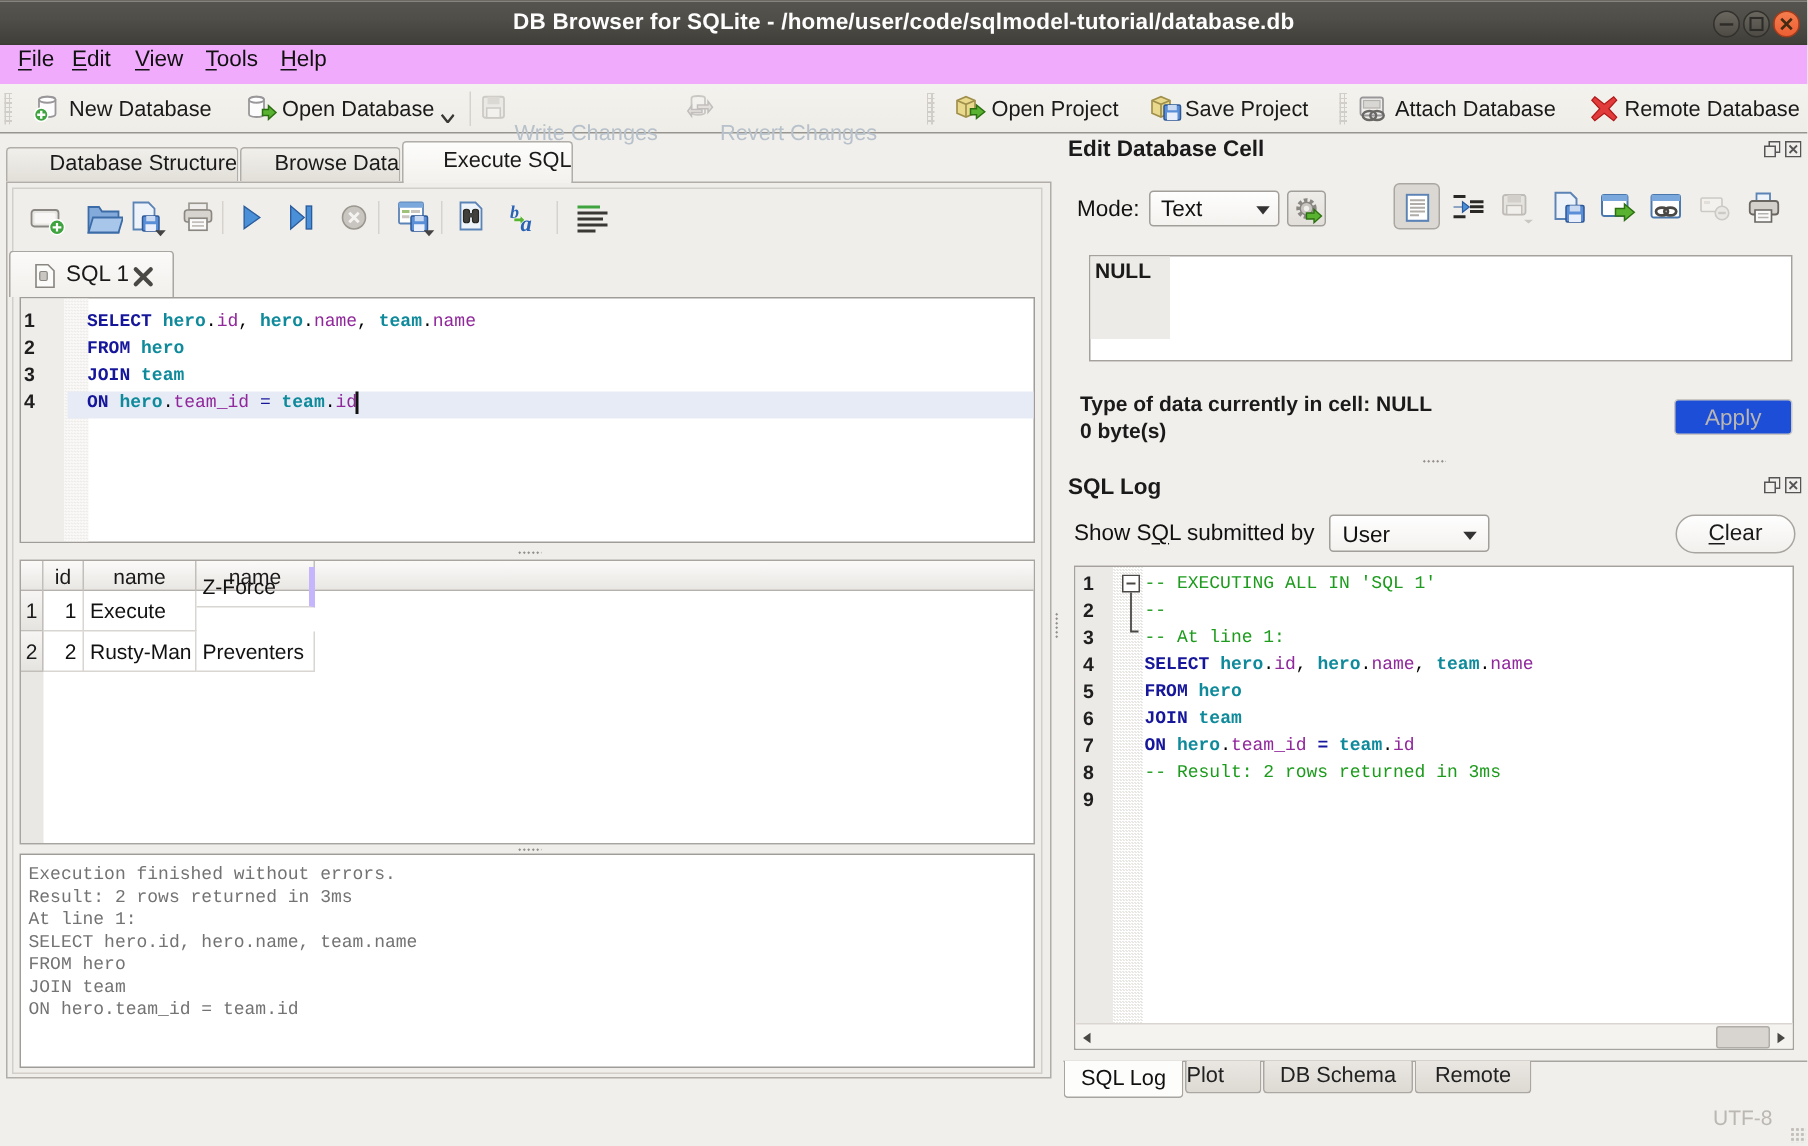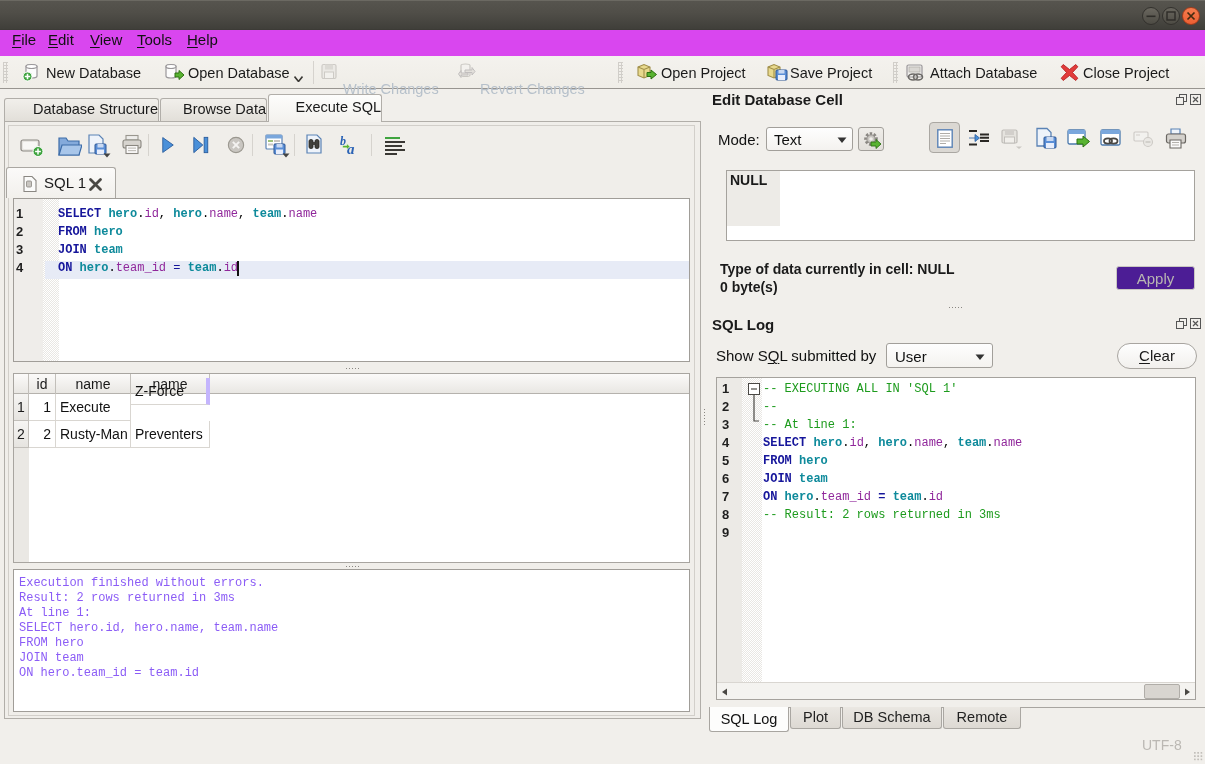--- a/index.html
+++ b/index.html
@@ -9,21 +9,21 @@
   
   #titlebar { position:absolute; left:0; top:0; width:1205px; height:30px;
     background:linear-gradient(#56544e, #504e48 40%, #403f3a 95%, #3a3934);
     border-top:1px solid #6b6962; }
   #title { position:absolute; left:0; top:5px; width:1205px; text-align:center;
     color:#fdfdfd; font-size:15px; font-weight:bold; letter-spacing:0.12px; }
   .winbtn { position:absolute; top:6px; width:18px; height:18px; border-radius:50%;
     background:linear-gradient(#6a675f,#4d4b44); border:1px solid #33312d; }
   
   #menubar { position:absolute; left:0; top:30px; width:1205px; height:26px;
-    background:#d946ef; }
+    background:#f0abfc; }
   .menuitem { position:absolute; top:1px; font-size:15px; color:#111; }
   .menuitem u { text-decoration-thickness:1px; text-underline-offset:2px; }
   
   #toolbar { position:absolute; left:0; top:56px; width:1205px; height:33px;
     background:linear-gradient(#f4f2ee,#efede7); border-bottom:1px solid #989590; }
   .tbtext { position:absolute; top:9px; font-size:14.5px; color:#1a1a1a; }
   .tbtext.dis { color:#b7c1cb;margin-top:16px; }
   .tbsep { position:absolute; top:5px; width:1px; height:23px; background:#d6d3ce; }
   .tbhandle { position:absolute; top:6px; width:5px; height:21px;
     background-image:repeating-linear-gradient(#c9c6c1 0 1px, transparent 1px 3px),repeating-linear-gradient(90deg,#c9c6c1 0 1px, transparent 1px 3px); opacity:.8;}
@@ -44,20 +44,21 @@
   .kw { color:#16169b; font-weight:bold; }
   .tbl { color:#0e8a9b; font-weight:bold; }
   .fld { color:#90279b; }
   .cmt { color:#1d9b1d; }
   .num { position:absolute; width:24px; text-align:left; height:18px; line-height:18px; }
 </style>
 </head>
 <body>
 
 <div id="titlebar">
+  <div id="title">DB Browser for SQLite - /home/user/code/sqlmodel-tutorial/database.db</div>
   <div class="winbtn" style="left:1142px;"><svg width="16" height="16">
         <rect x="3.5" y="7.5" width="9" height="1.6" fill="#2e2c28"></rect>
       </svg></div>
   <div class="winbtn" style="left:1162px;"><svg width="16" height="16">
         <rect x="4" y="4" width="8" height="8" fill="none" stroke="#2e2c28" stroke-width="1.4"></rect>
       </svg></div>
   <div class="winbtn" style="left:1182px;background:linear-gradient(#f57d4e,#ed5f33);border-color:#a33c1c;">
     <svg width="16" height="16">
         <path d="M4.5 4.5 L11.5 11.5 M11.5 4.5 L4.5 11.5" stroke="#442a10" stroke-width="1.7"></path>
       </svg></div>
@@ -121,21 +122,21 @@
   <svg class="abs" style="left:905px;top:7px;" width="21" height="19" viewBox="0 0 21 19">
     <rect x="2" y="2" width="15" height="12" rx="1.5" fill="#efeeec" stroke="#9a979a" stroke-width="1.2"></rect>
     <rect x="4" y="4" width="11" height="5" fill="#d9d7d3" stroke="#b4b1ac" stroke-width="0.8"></rect>
     <ellipse cx="8" cy="14" rx="4.5" ry="3" fill="none" stroke="#6a6865" stroke-width="1.6"></ellipse>
     <ellipse cx="13" cy="14" rx="4.5" ry="3" fill="none" stroke="#6a6865" stroke-width="1.6"></ellipse>
   </svg>
   <div class="tbtext" style="left:930px;">Attach Database</div>
   <svg class="abs" style="left:1060px;top:7px;" width="19" height="19" viewBox="0 0 19 19">
     <path d="M3.2 1.5 L9.5 6.5 L15.8 1.5 L17.8 3.8 L12.5 9.5 L17.8 15.2 L15.8 17.5 L9.5 12.5 L3.2 17.5 L1.2 15.2 L6.5 9.5 L1.2 3.8 Z" fill="#e23b3b" stroke="#b01818" stroke-width="0.8"></path>
   </svg>
-  <div class="tbtext" style="left:1083px;">Close Project</div>
+  <div class="tbtext" style="left:1083px;">Remote Database</div>
 </div>
 
 <div class="mtab" style="left:4px; top:98px; width:155px; height:23px; line-height:21px;">Database Structure</div>
 <div class="mtab" style="left:160px; top:98px; width:107px; height:23px; line-height:21px;">Browse Data</div>
 <div class="mtab" style="left:268px; top:94px; width:114px; height:28px; line-height:25px; background:linear-gradient(#fdfdfc,#f3f1ed); z-index:3;">Execute SQL</div>
 
 <div id="page"></div>
 <div class="abs" style="left:8px;top:125px;width:687px;height:591px;border:1px solid #d2cfca;"></div>
 
 <div id="sqltb" class="abs" style="left:4px;top:124px;width:697px;height:44px;">
@@ -258,21 +259,21 @@
   <div class="abs" style="left:42px;top:20px;width:75px;height:27px;border-right:1px solid #d9d6d1;border-bottom:1px solid #d9d6d1;font-size:14px;line-height:26px;color:#111;padding-left:4px;">Execute</div>
   <div class="abs" style="left:117px;top:4px;width:79px;height:27px;border-right:4px solid #c4b5fd;border-bottom:1px solid #d9d6d1;font-size:14px;line-height:26px;color:#111;padding-left:4px;">Z-Force</div>
   <div class="abs" style="left:15px;top:47px;width:27px;height:27px;border-right:1px solid #d9d6d1;border-bottom:1px solid #d9d6d1;text-align:right;font-size:14px;line-height:26px;color:#111;padding-right:4px;">2</div>
   <div class="abs" style="left:42px;top:47px;width:75px;height:27px;border-right:1px solid #d9d6d1;border-bottom:1px solid #d9d6d1;font-size:14px;line-height:26px;color:#111;padding-left:4px;">Rusty-Man</div>
   <div class="abs" style="left:117px;top:47px;width:79px;height:27px;border-right:1px solid #d9d6d1;border-bottom:1px solid #d9d6d1;font-size:14px;line-height:26px;color:#111;padding-left:4px;">Preventers</div>
 </div>
 
 <div class="abs" style="left:345px;top:565px;width:16px;height:3px;background-image:radial-gradient(circle,#8a8782 34%,transparent 36%);background-size:3px 3px;"></div>
 
 <div class="whitebox" style="left:13px;top:569px;width:677px;height:143px;">
-  <div class="mono" style="position:absolute;left:5px;top:6px;line-height:15px;color:#8b5cf6;">Execution finished without errors.
+  <div class="mono" style="position:absolute;left:5px;top:6px;line-height:15px;color:#737373;">Execution finished without errors.
 Result: 2 rows returned in 3ms
 At line 1:
 SELECT hero.id, hero.name, team.name
 FROM hero
 JOIN team
 ON hero.team_id = team.id</div>
 </div>
 
 <div class="abs" style="left:703px;top:408px;width:3px;height:18px;background-image:radial-gradient(circle,#8a8782 34%,transparent 36%);background-size:3px 3px;"></div>
 
@@ -349,21 +350,21 @@
   <path d="M6 13 L17 13 L17 21 L6 21 Z" fill="#fbfafa" stroke="#6a6762" stroke-width="1.1"></path>
   <path d="M8 15.5 h7 M8 18 h7" stroke="#b5b2ad" stroke-width="1.1"></path>
 </svg>
 
 <div class="abs" style="left:726px;top:170px;width:469px;height:71px;background:#fff;border:1px solid #a5a29d;">
   <div class="abs" style="left:0;top:0;width:53px;height:55px;background:#edebe7;"></div>
   <div class="abs" style="left:3px;top:1px;font-size:14px;font-weight:bold;color:#1a1a1a;">NULL</div>
 </div>
 <div class="abs" style="left:720px;top:261px;font-size:14px;font-weight:bold;color:#1a1a1a;">Type of data currently in cell: NULL</div>
 <div class="abs" style="left:720px;top:279px;font-size:14px;font-weight:bold;color:#1a1a1a;">0 byte(s)</div>
-<div class="abs" style="left:1116px;top:266px;width:79px;height:24px;background:#4c1d95;border:1px solid #cac7c2;border-radius:3px;text-align:center;line-height:23px;font-size:15px;color:#b9b6b2;">Apply</div>
+<div class="abs" style="left:1116px;top:266px;width:79px;height:24px;background:#1d4ed8;border:1px solid #cac7c2;border-radius:3px;text-align:center;line-height:23px;font-size:15px;color:#b9b6b2;">Apply</div>
 <div class="abs" style="left:948px;top:306px;width:16px;height:3px;background-image:radial-gradient(circle,#8a8782 34%,transparent 36%);background-size:3px 3px;"></div>
 
 <div class="abs" style="left:712px;top:316px;font-size:15px;font-weight:bold;color:#1a1a1a;">SQL Log</div>
 <svg class="abs" style="left:1176px;top:318px;" width="11" height="11">
     <rect x="3.5" y="0.5" width="7" height="7" fill="none" stroke="#555" stroke-width="1"></rect>
     <rect x="0.5" y="3.5" width="7" height="7" fill="#f1efeb" stroke="#555" stroke-width="1"></rect>
   </svg>
 <svg class="abs" style="left:1190px;top:318px;" width="11" height="11">
     <rect x="0.5" y="0.5" width="10" height="10" fill="none" stroke="#555" stroke-width="1"></rect>
     <path d="M3 3 L8 8 M8 3 L3 8" stroke="#555" stroke-width="1.2"></path>
@@ -411,18 +412,18 @@
       <path d="M6 0.5 L1 4 L6 7.5 Z" fill="#4a4844"></path>
     </svg>
   <div class="abs" style="left:427px;top:1px;width:36px;height:15px;background:#d8d5d0;border:1px solid #b0ada8;border-radius:2px;"></div>
   <svg class="abs" style="left:467px;top:5px;" width="7" height="8">
       <path d="M1 0.5 L6 4 L1 7.5 Z" fill="#4a4844"></path>
     </svg>
 </div>
 
 <div class="abs" style="left:709px;top:707px;width:496px;height:1px;background:#a8a5a0;"></div>
 <div class="abs" style="left:709px;top:707px;width:80px;height:25px;background:#fdfdfc;border:1px solid #a8a5a0;border-top:none;border-radius:0 0 3px 3px;text-align:center;font-size:14.5px;line-height:24px;color:#111;z-index:2;">SQL Log</div>
-<div class="abs" style="left:790px;top:707px;width:51px;height:22px;background:linear-gradient(#eae7e2,#ddd9d3);border:1px solid #aaa7a2;border-top:none;border-radius:0 0 3px 3px;text-align:center;font-size:14.5px;line-height:21px;color:#222;">Plot</div>
+<div class="abs" style="left:790px;top:707px;width:51px;height:22px;background:linear-gradient(#eae7e2,#ddd9d3);border:1px solid #aaa7a2;border-top:none;border-radius:0 0 3px 3px;text-align:left;font-size:14.5px;line-height:21px;color:#222;">Plot</div>
 <div class="abs" style="left:842px;top:707px;width:100px;height:22px;background:linear-gradient(#eae7e2,#ddd9d3);border:1px solid #aaa7a2;border-top:none;border-radius:0 0 3px 3px;text-align:center;font-size:14.5px;line-height:21px;color:#222;">DB Schema</div>
 <div class="abs" style="left:943px;top:707px;width:78px;height:22px;background:linear-gradient(#eae7e2,#ddd9d3);border:1px solid #aaa7a2;border-top:none;border-radius:0 0 3px 3px;text-align:center;font-size:14.5px;line-height:21px;color:#222;">Remote</div>
 
 <div class="abs" style="left:1142px;top:737px;font-size:14px;color:#bbb8b3;">UTF-8</div>
 <div class="abs" style="left:1194px;top:752px;width:10px;height:10px;background-image:radial-gradient(circle at 1px 1px,#c2bfba 0.9px,transparent 1.1px);background-size:3.3px 3.3px;"></div>
 
 </body></html>

